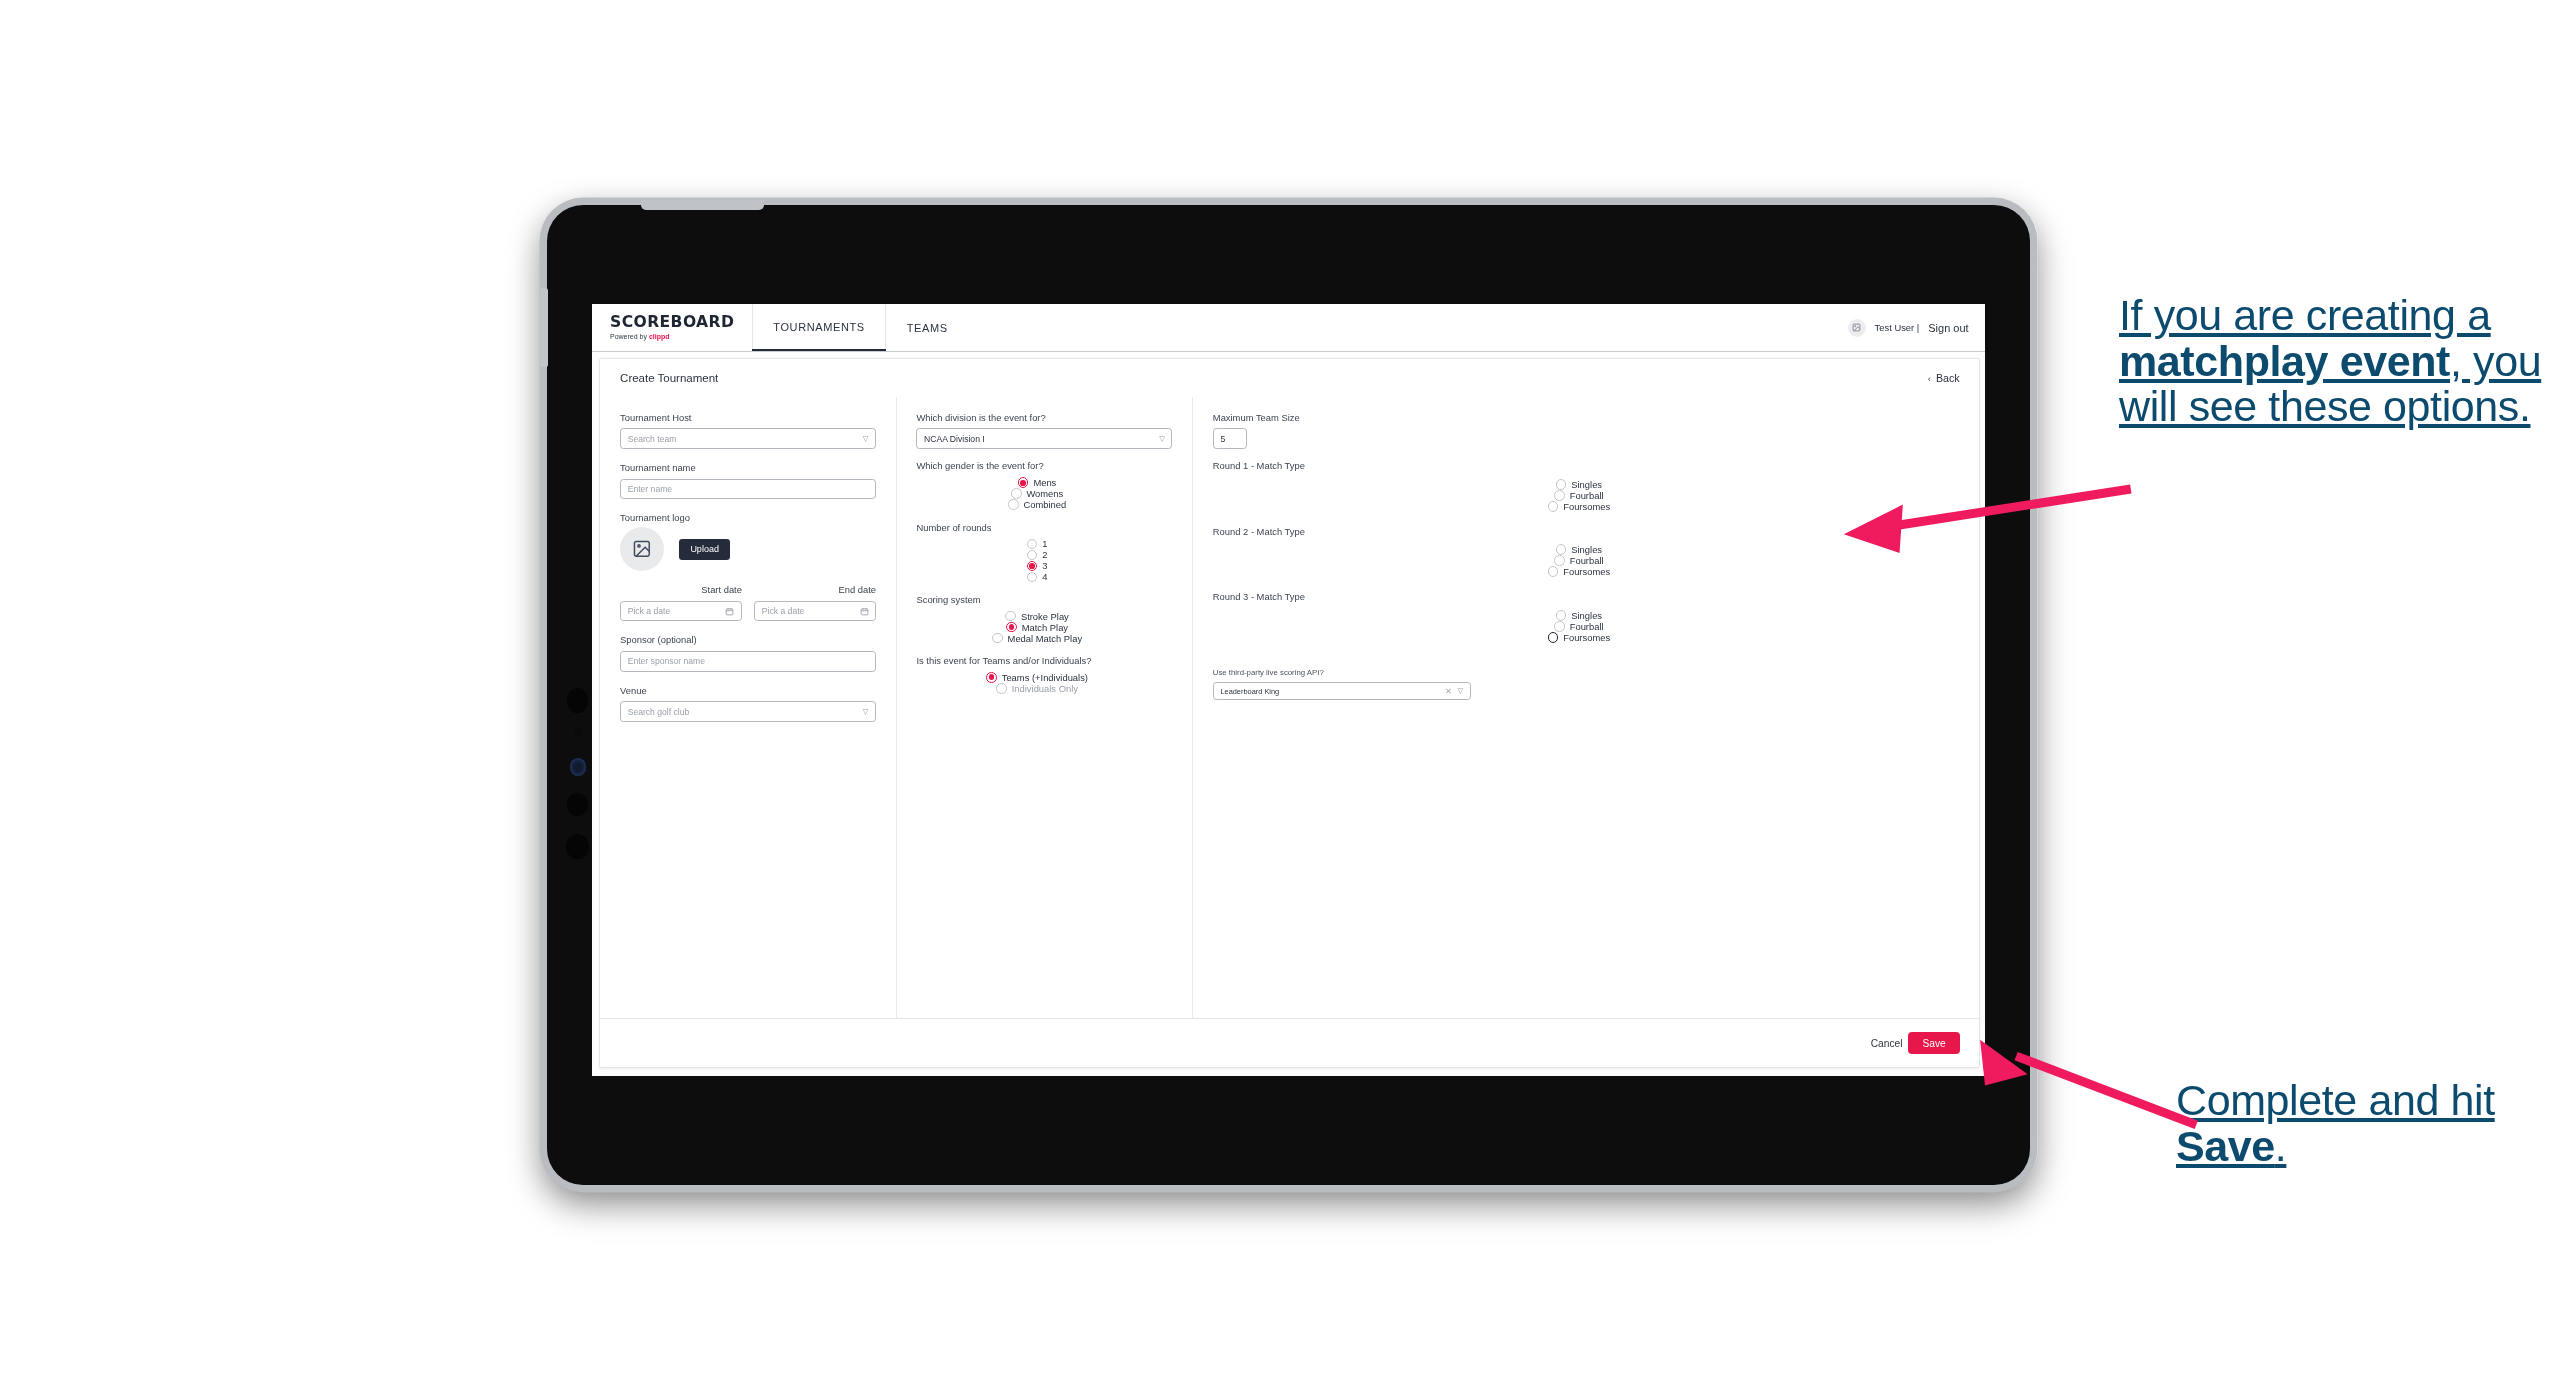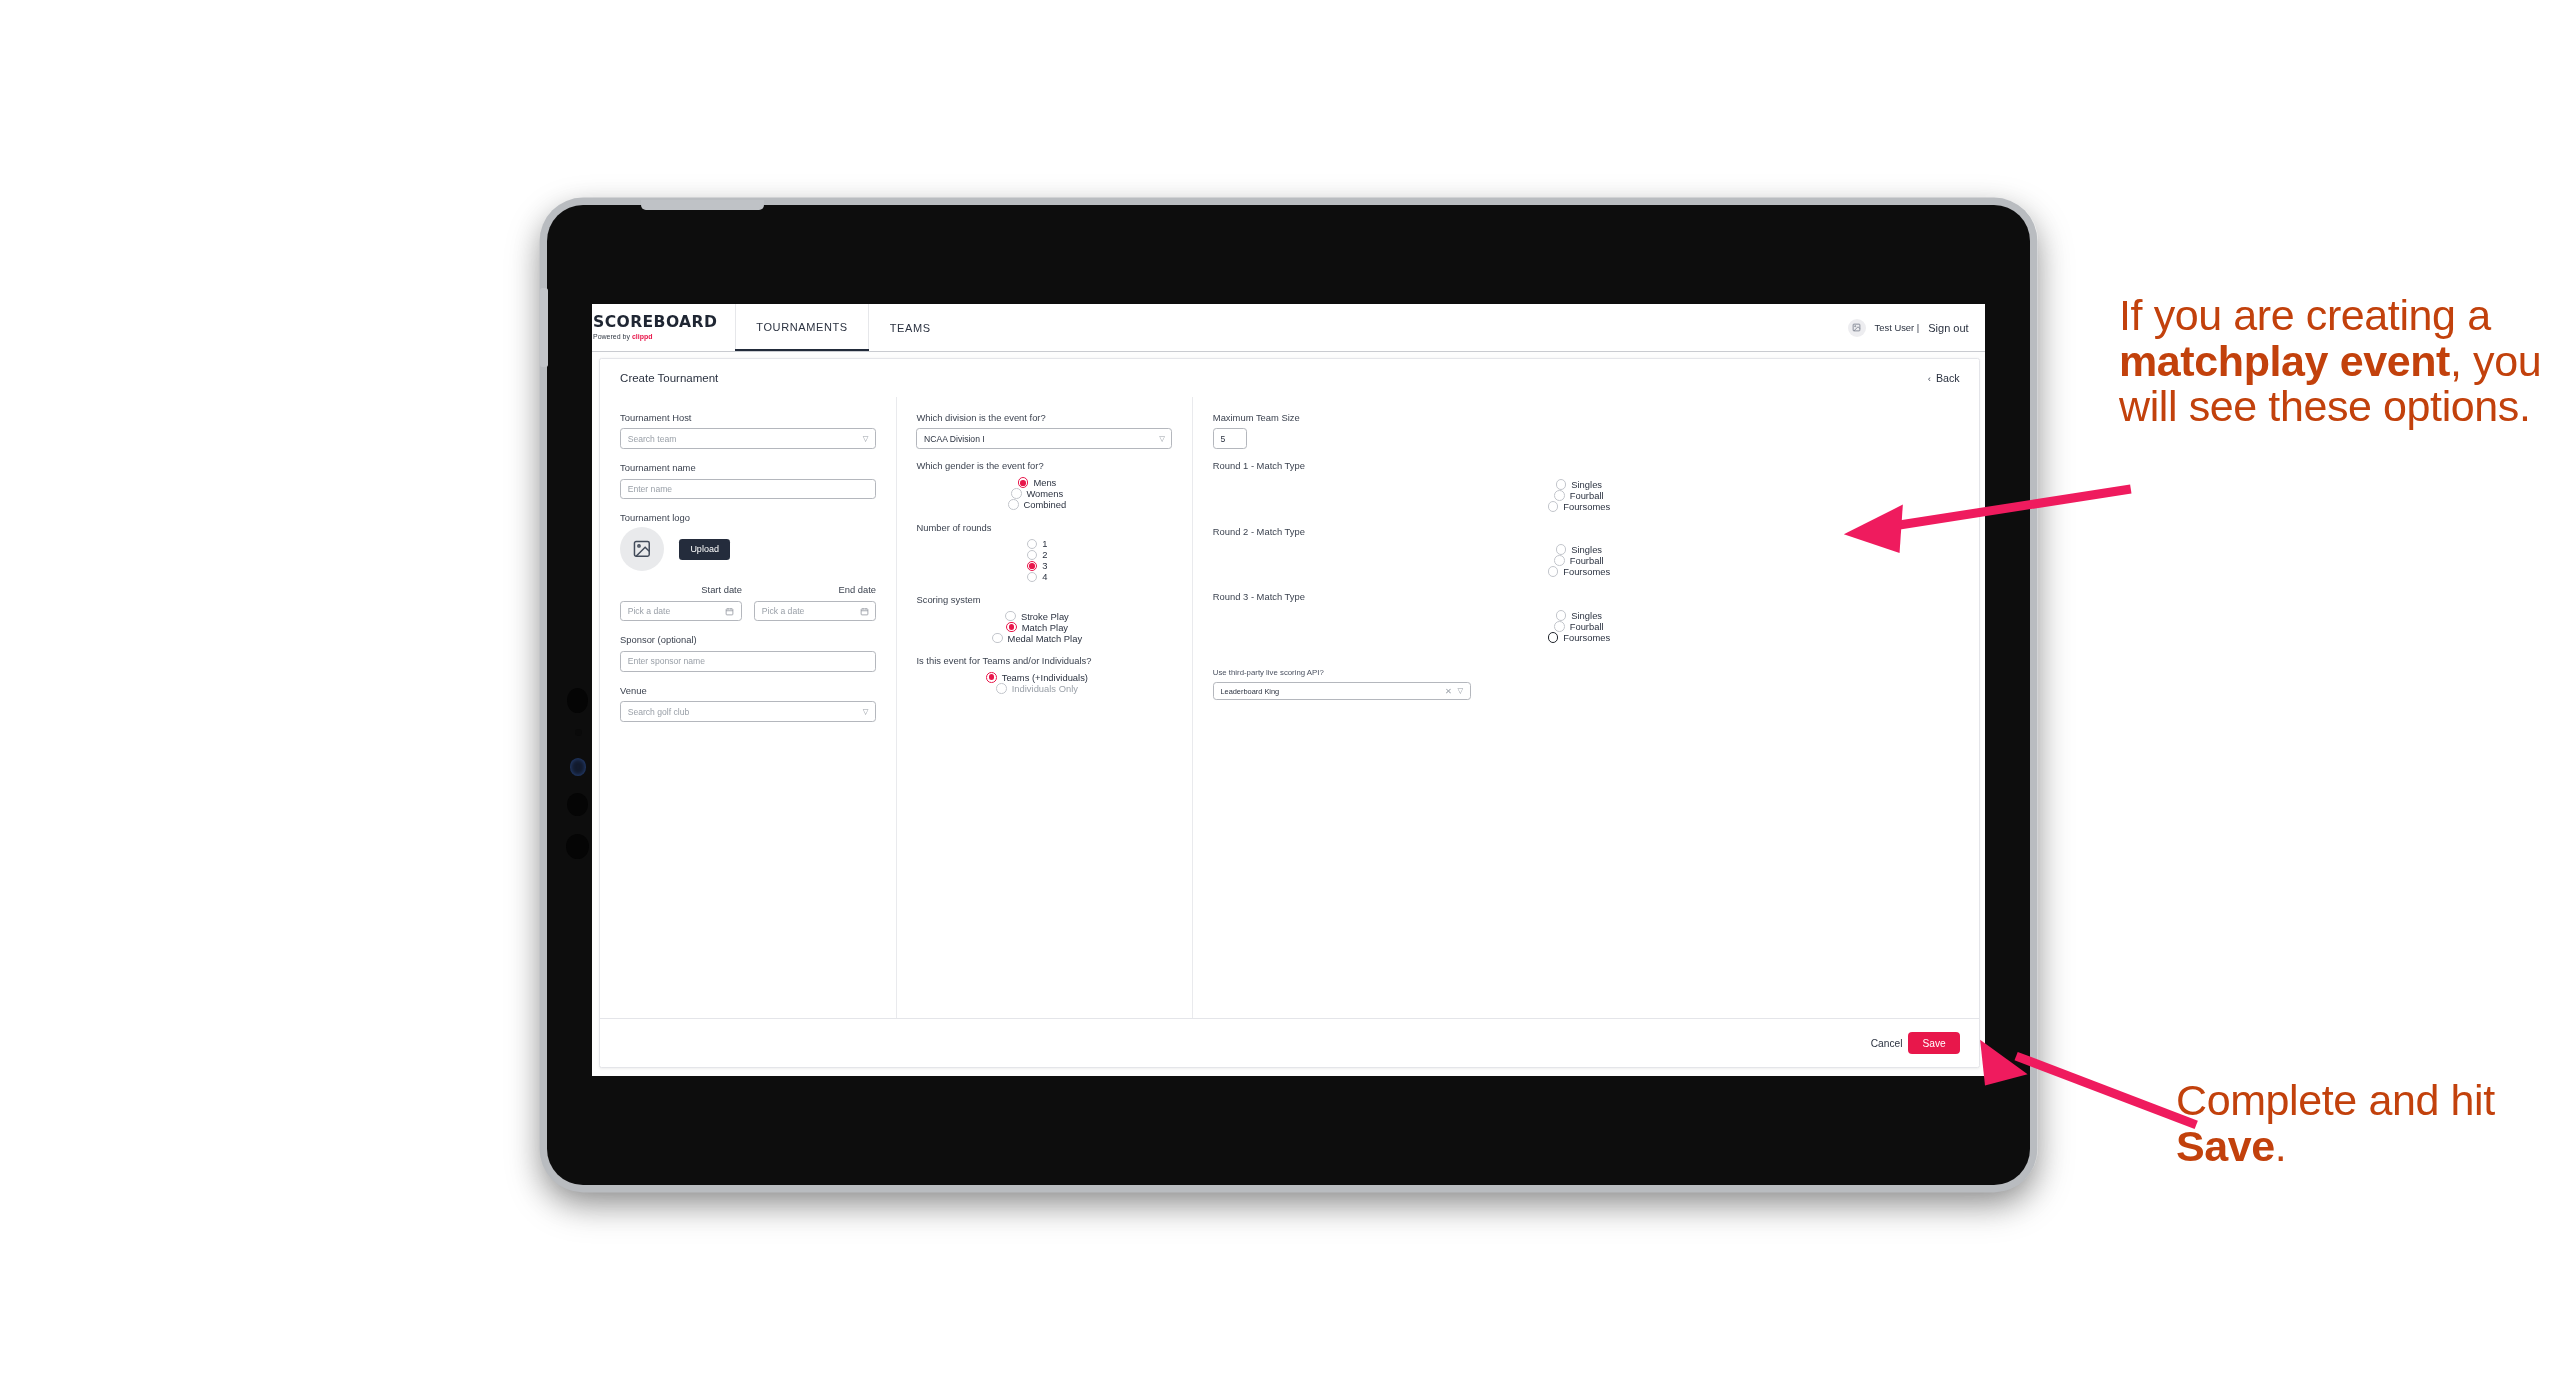--- a/index.html
+++ b/index.html
@@ -38,21 +38,21 @@
     position:absolute;left:592px;top:304px;width:1393px;height:772px;
     background:#fdfdfd;overflow:hidden;
   }
 
   
   #navbar{
     height:47px;background:#fff;border-bottom:0.8px solid #c9cbd0;
     display:flex;align-items:stretch;position:relative;
   }
   #logo-block{display:flex;flex-direction:column;justify-content:center;
-    padding-left:1px;padding-right:18px;}
+    padding-left:18px;padding-right:18px;}
   #logo-main{font-weight:bold;font-size:15.6px;letter-spacing:0.4px;color:#1f2633;
     font-family:"DejaVu Sans", sans-serif;line-height:1;}
   #logo-sub{font-size:7px;color:#333a45;margin-top:2.5px;line-height:1;}
   #logo-sub .brand{color:#e8174b;font-weight:bold;}
   .navtab{
     display:flex;align-items:center;padding:4px 21px;font-size:11px;
     letter-spacing:0.6px;color:#2b3240;cursor:pointer;position:relative;
   }
   .navtab.active{border-bottom:2.5px solid #222b3a;}
   .navtab.active::before{
@@ -135,22 +135,22 @@
   #card-foot{
     height:48px;flex:0 0 auto;border-top:0.8px solid #e4e5e9;
     display:flex;align-items:center;justify-content:flex-end;
     padding-right:19.7px;gap:6px;
   }
   #cancel-btn{font-size:10.2px;color:#2b3240;cursor:pointer;}
   #save-btn{background:#e8174b;color:#fff;font-size:10.2px;border-radius:4.1px;
     padding:5.7px 14px;cursor:pointer;}
 
   
-  .anno{position:absolute;color:#c2410c;font-size:43px;line-height:1.06;
-    letter-spacing:-0.4px;font-family:"Liberation Sans", sans-serif;}
+  .anno{position:absolute;color:#0c4a6e;font-size:43px;line-height:1.06;
+    letter-spacing:-0.4px;font-family:"Liberation Sans", sans-serif;text-decoration:underline;}
   #anno1{left:2119px;top:293px;width:434px;}
   #anno2{left:2176px;top:1078px;width:385px;}
   .anno b{font-weight:bold;}
 
   svg.arrow{position:absolute;overflow:visible;}
 </style>
 </head>
 <body>
 
 <div id="tablet-outer-shadow"></div>

